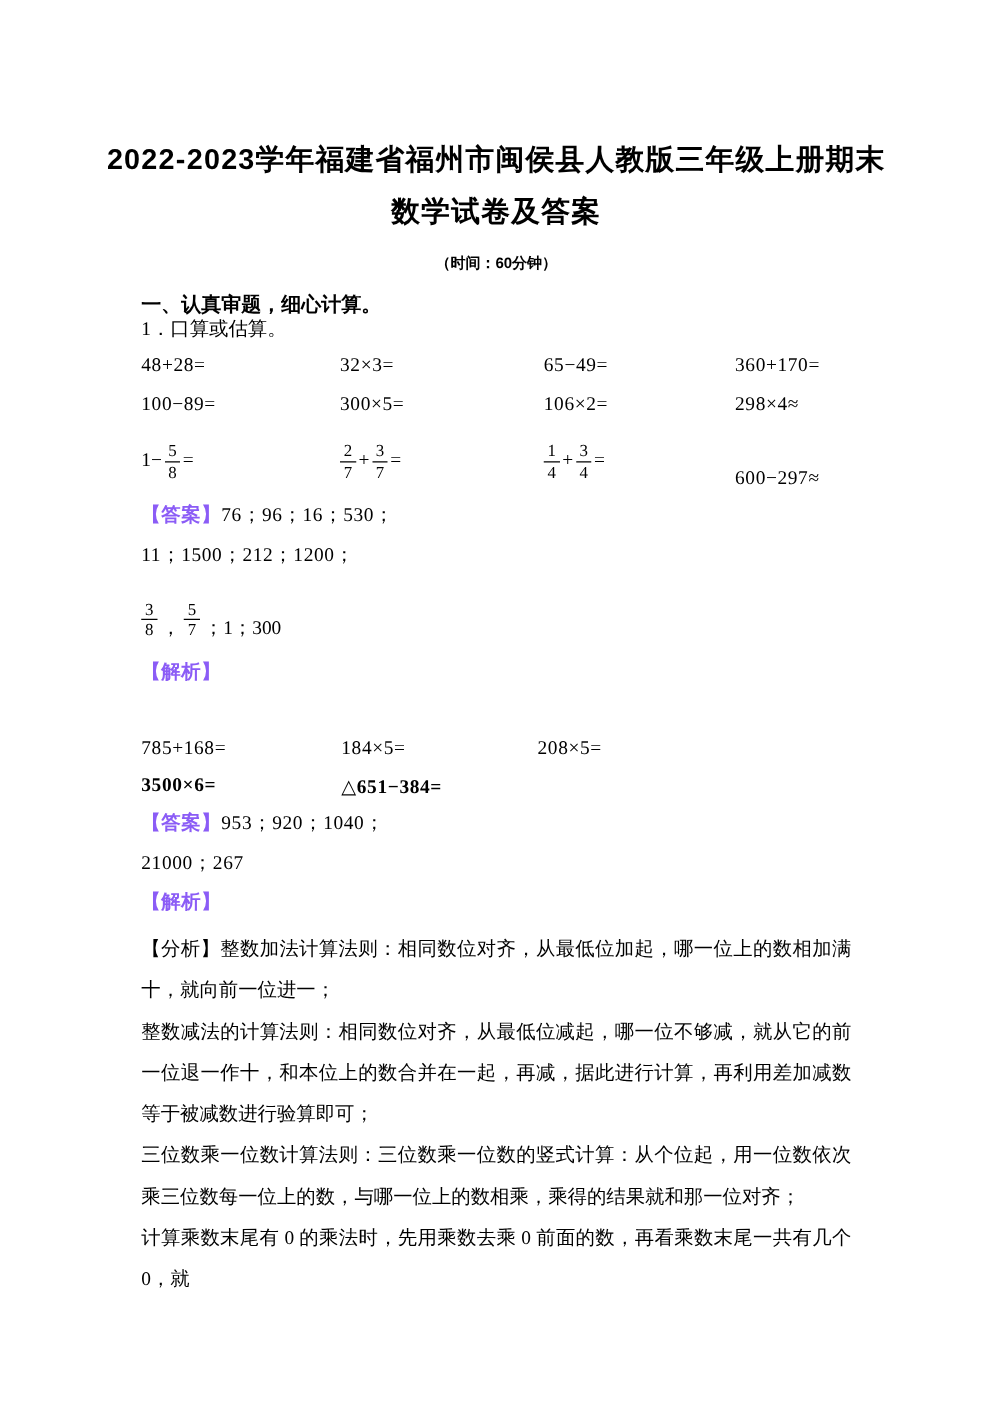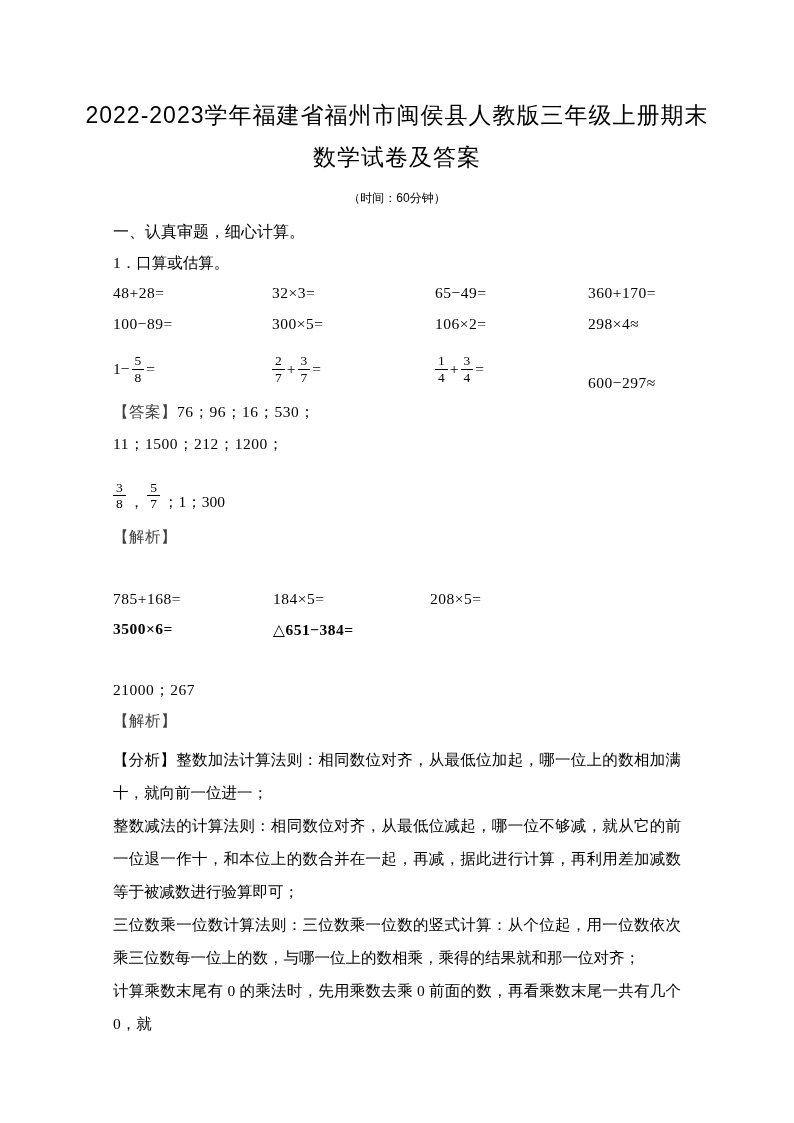--- a/index.html
+++ b/index.html
@@ -3,21 +3,21 @@
 <meta charset="utf-8">
 <style>
   html,body{margin:0;padding:0;}
   body{
     width:794px;height:1123px;background:#ffffff;color:#000000;
     font-family:"Liberation Serif","DejaVu Serif",serif;
   }
   .page{position:relative;width:794px;height:1123px;background:#fff;overflow:hidden;}
   .abs{position:absolute;}
   .center{left:0;right:0;text-align:center;}
-  .hei{font-family:"Liberation Sans","DejaVu Sans",sans-serif;font-weight:normal;}
+  .hei{font-family:"Liberation Sans","DejaVu Sans",sans-serif;font-weight:bold;margin-top:12px;}
   .title{top:100px;font-size:23px;letter-spacing:1px;}
   .title2{top:142px;font-size:23px;letter-spacing:1px;}
   .time{top:190px;font-size:12px;}
   .h1{top:222px;left:113px;font-size:16px;}
   .qlabel{left:113px;font-size:15.5px;}
   .q1l{top:253px;}
   .q2l{top:558px;}
   .grid4{left:113px;width:640px;display:grid;grid-template-columns:159px 163px 153px 1fr;align-items:center;}
   .grid3{left:113px;width:640px;display:grid;grid-template-columns:160px 157px 1fr;align-items:center;}
   .r1{top:281px;height:24px;}
@@ -31,21 +31,21 @@
   .frac .den{border-top:1px solid #000;}
   .frac span{padding:0 3px;}
   .est{align-self:end;padding-bottom:2px;margin-top:10px;}
   .ansline{left:113px;font-size:15.5px;letter-spacing:0.5px;}
   .a1{top:402px;} .a2{top:434px;}
   .afrow{top:465px;left:113px;height:48px;display:flex;align-items:flex-end;font-size:15.5px;}
   .afrow .frac{margin-bottom:2px;}
   .afrow .sep{margin:0 3px;}
   .a3{top:648px;} .a4{top:680px;}
   .x1{top:527px;} .x2{top:711px;}
-  .blue{color:#404040;}
+  .blue{color:#8b5cf6;font-weight:bold;}
   .paras{top:743px;left:113px;width:568px;}
   .para{font-size:15.5px;line-height:33px;text-align:justify;margin:0;}
 </style>
 </head>
 <body>
 
 <div class="page">
 
   <div class="abs center hei title">2022-2023学年福建省福州市闽侯县人教版三年级上册期末</div>
   <div class="abs center hei title2">数学试卷及答案</div>
@@ -131,20 +131,23 @@
     <span class="mexpr">184×5=</span>
     <span class="mexpr">208×5=</span>
   </div>
 
   <div class="abs grid3 r4">
     <span class="mexpr">3500×6=</span>
     <span class="mexpr">△651−384=</span>
     <span></span>
   </div>
 
+  <div class="abs ansline a3">
+    <span class="blue">【答案】</span><span>953；920；1040；</span>
+  </div>
   <div class="abs ansline a4">21000；267</div>
 
   <div class="abs ansline x2 blue">【解析】</div>
 
   <div class="abs paras">
     <p class="para"><span>【分析】</span><span>整数加法计算法则：相同数位对齐，从最低位加起，哪一位上的数相加满十，就向前一位进一；</span></p>
     <p class="para">整数减法的计算法则：相同数位对齐，从最低位减起，哪一位不够减，就从它的前一位退一作十，和本位上的数合并在一起，再减，据此进行计算，再利用差加减数等于被减数进行验算即可；</p>
     <p class="para">三位数乘一位数计算法则：三位数乘一位数的竖式计算：从个位起，用一位数依次乘三位数每一位上的数，与哪一位上的数相乘，乘得的结果就和那一位对齐；</p>
     <p class="para">计算乘数末尾有 0 的乘法时，先用乘数去乘 0 前面的数，再看乘数末尾一共有几个 0，就</p>
   </div>

